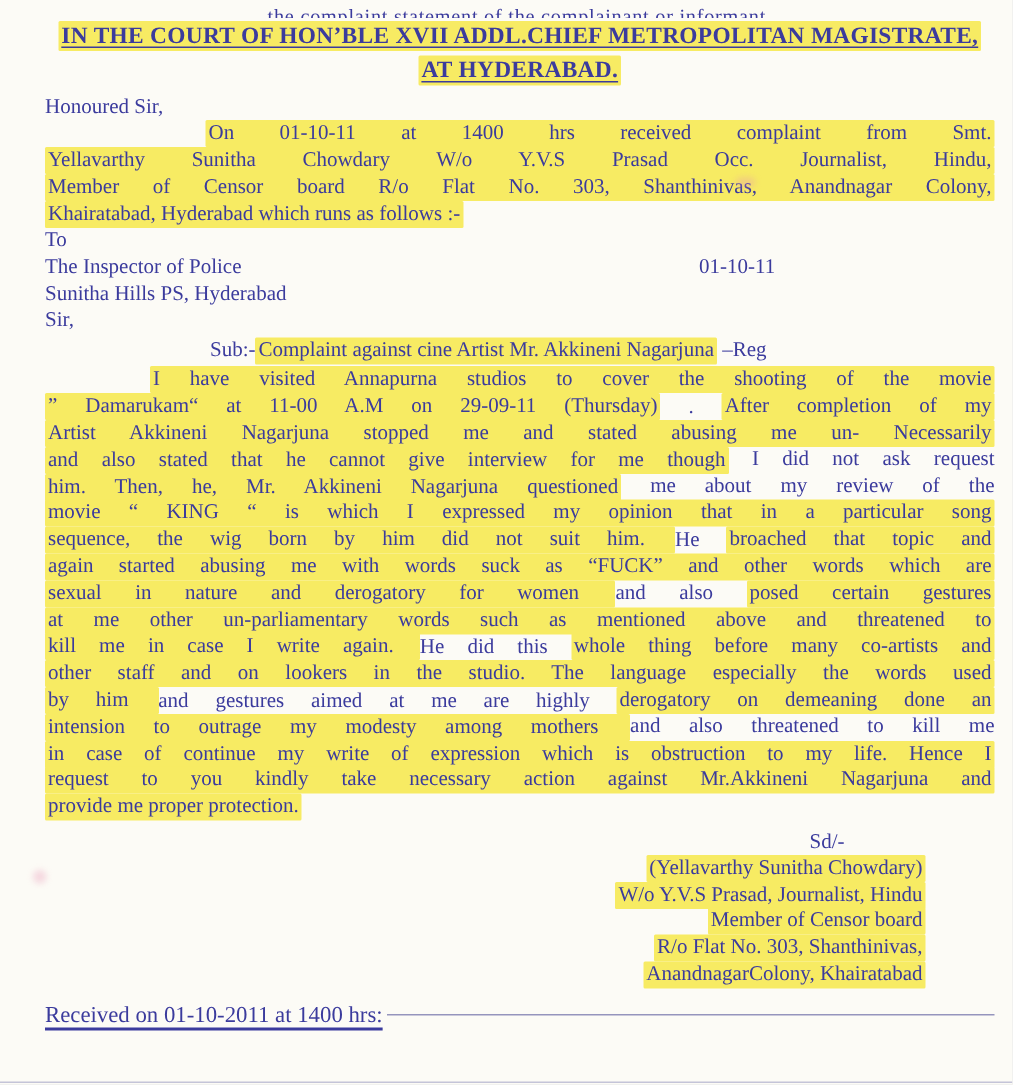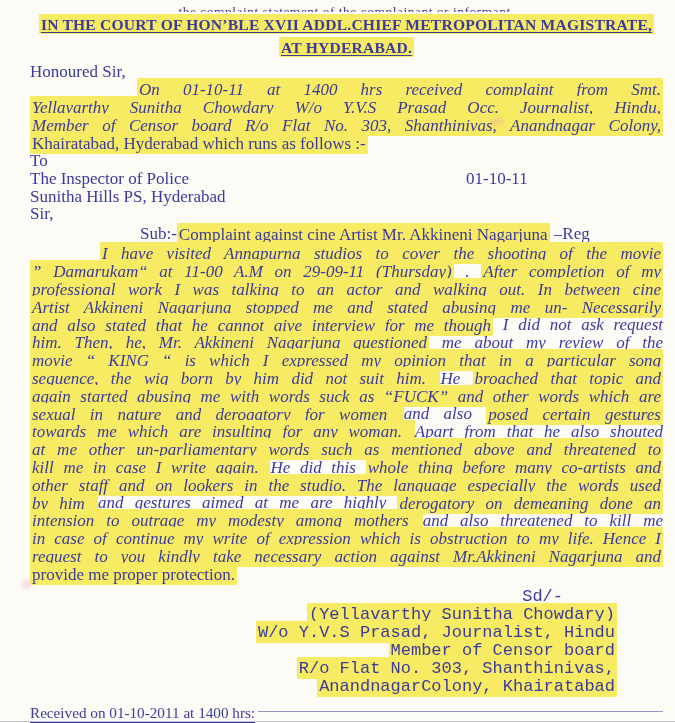--- a/index.html
+++ b/index.html
@@ -3,32 +3,32 @@
 <meta charset="utf-8">
 <style>
   html,body{margin:0;padding:0;background:#e9e9e9;}
   .page{
     position:relative;width:675px;height:723px;margin:0 auto;
     background:var(--paper,#fcfbf6);overflow:hidden;
     font-family:"Liberation Serif","DejaVu Serif",serif;
     color:var(--ink,#3b3b9d);
   }
   .content{padding:2px 12px 0 30px;}
-  .line{position:relative;line-height:17.8px;font-size:17px;}
-  .j{text-align:justify;text-align-last:justify;font-style:italic;-moz-text-align-last:justify;}
+  .line{position:relative;line-height:17.8px;font-size:14px;}
+  .j{text-align:justify;text-align-last:justify;-moz-text-align-last:justify;}
   .heading{text-align:center;text-align-last:center;font-weight:bold;font-size:15.6px;line-height:23px;letter-spacing:.2px;}
   .hl{background:var(--hl,#f7eb63);padding:1.5px 2px;border-radius:1px;
       -webkit-box-decoration-break:clone;box-decoration-break:clone;}
   .ul{text-decoration:underline;text-underline-offset:3px;text-decoration-thickness:1.4px;}
   .ind-on{padding-left:107px;}
   .ind-sub{padding-left:110px;}
   .ind-main{padding-left:70px;}
   .gap2{margin-top:2px;}
   .gap5{margin-top:5px;}
-  .sig{text-align:left;text-align-last:right;padding-right:46px;font-family:Liberation Mono, monospace;}
+  .sig{text-align:left;text-align-last:right;padding-right:46px;}
   .sig-sd{padding-right:100px;}
   .date-abs{position:absolute;left:436px;top:0;}
   .fragment{height:10px;overflow:hidden;text-align:center;}
   .fragment span{display:inline-block;margin-top:-9px;font-size:13.5px;letter-spacing:.5px;}
   .received{display:flex;align-items:center;margin-top:9px;font-size:15.2px;}
   .received .txt{text-decoration:underline;text-underline-offset:4px;text-decoration-thickness:1.5px;white-space:nowrap;}
   .received .rule{flex:1;border-bottom:1.6px solid var(--rule,#9595bd);margin:0 0 2px 3px;}
   .bottom-edge{position:absolute;bottom:1px;left:0;right:0;border-top:1.5px solid #c4c4d8;}
   .artifact{position:absolute;border-radius:50%;filter:blur(2px);background:rgba(233,150,180,.35);}
   .a1{left:490px;top:118px;width:14px;height:7px;}
@@ -50,29 +50,27 @@
         <div class="line j"><span class="hl">Yellavarthy Sunitha Chowdary W/o Y.V.S Prasad Occ. Journalist, Hindu,</span></div>
         <div class="line j"><span class="hl">Member of Censor board R/o Flat No. 303, Shanthinivas, Anandnagar Colony,</span></div>
         <div class="line"><span class="hl">Khairatabad, Hyderabad which runs as follows :-</span></div>
         <div class="line"><span class="">To</span></div>
         <div class="line"><span class="">The Inspector of Police</span><span class="date-abs">01-10-11</span></div>
         <div class="line"><span class="">Sunitha Hills PS, Hyderabad</span></div>
         <div class="line"><span class="">Sir,</span></div>
         <div class="line ind-sub gap2"><span class="">Sub:-</span><span class="hl">Complaint against cine Artist Mr. Akkineni Nagarjuna</span><span class=""> –Reg</span></div>
         <div class="line j ind-main gap2"><span class="hl">I have visited Annapurna studios to cover the shooting of the movie</span></div>
         <div class="line j"><span class="hl">” Damarukam“ at 11-00 A.M on 29-09-11 (Thursday)</span><span class=""> . </span><span class="hl">After completion of my</span></div>
-        <div class="line j"><span class="hl">professional work I was talking to an actor and walking out. In between cine</span></div>
         <div class="line j"><span class="hl">Artist Akkineni Nagarjuna stopped me and stated abusing me un- Necessarily</span></div>
         <div class="line j"><span class="hl">and also stated that he cannot give interview for me though</span><span class=""> I did not ask request</span></div>
         <div class="line j"><span class="hl">him. Then, he, Mr. Akkineni Nagarjuna questioned</span><span class=""> me about my review of the</span></div>
         <div class="line j"><span class="hl">movie “ KING “ is which I expressed my opinion that in a particular song</span></div>
         <div class="line j"><span class="hl">sequence, the wig born by him did not suit him. </span><span class="">He </span><span class="hl">broached that topic and</span></div>
         <div class="line j"><span class="hl">again started abusing me with words suck as “FUCK” and other words which are</span></div>
         <div class="line j"><span class="hl">sexual in nature and derogatory for women </span><span class="">and also </span><span class="hl">posed certain gestures</span></div>
-        <div class="line j"><span class="hl">towards me which are insulting for any woman. </span><span class="">Apart from that he also shouted</span></div>
         <div class="line j"><span class="hl">at me other un-parliamentary words such as mentioned above and threatened to</span></div>
         <div class="line j"><span class="hl">kill me in case I write again. </span><span class="">He did this </span><span class="hl">whole thing before many co-artists and</span></div>
         <div class="line j"><span class="hl">other staff and on lookers in the studio. The language especially the words used</span></div>
         <div class="line j"><span class="hl">by him </span><span class="">and gestures aimed at me are highly </span><span class="hl">derogatory on demeaning done an</span></div>
         <div class="line j"><span class="hl">intension to outrage my modesty among mothers </span><span class="">and also threatened to kill me</span></div>
         <div class="line j"><span class="hl">in case of continue my write of expression which is obstruction to my life. Hence I</span></div>
         <div class="line j"><span class="hl">request to you kindly take necessary action against Mr.Akkineni Nagarjuna and</span></div>
         <div class="line"><span class="hl">provide me proper protection.</span></div>
         <div class="line sig sig-sd gap5"><span class="">Sd/-</span></div>
         <div class="line sig"><span class="hl">(Yellavarthy Sunitha Chowdary)</span></div>

